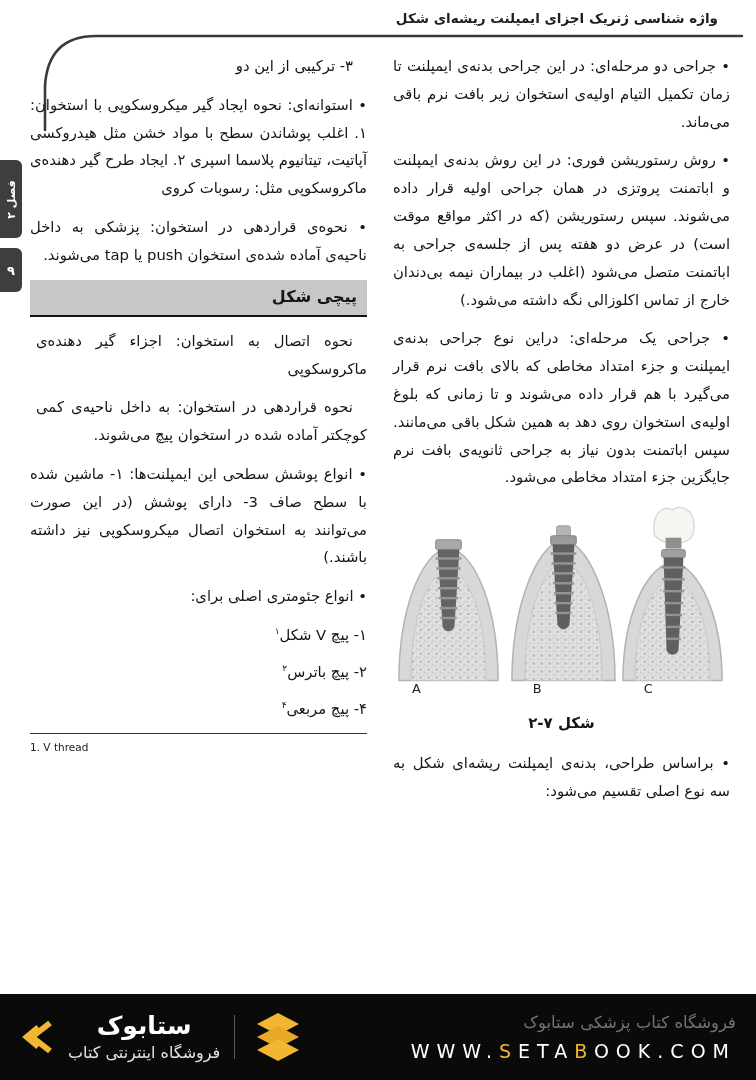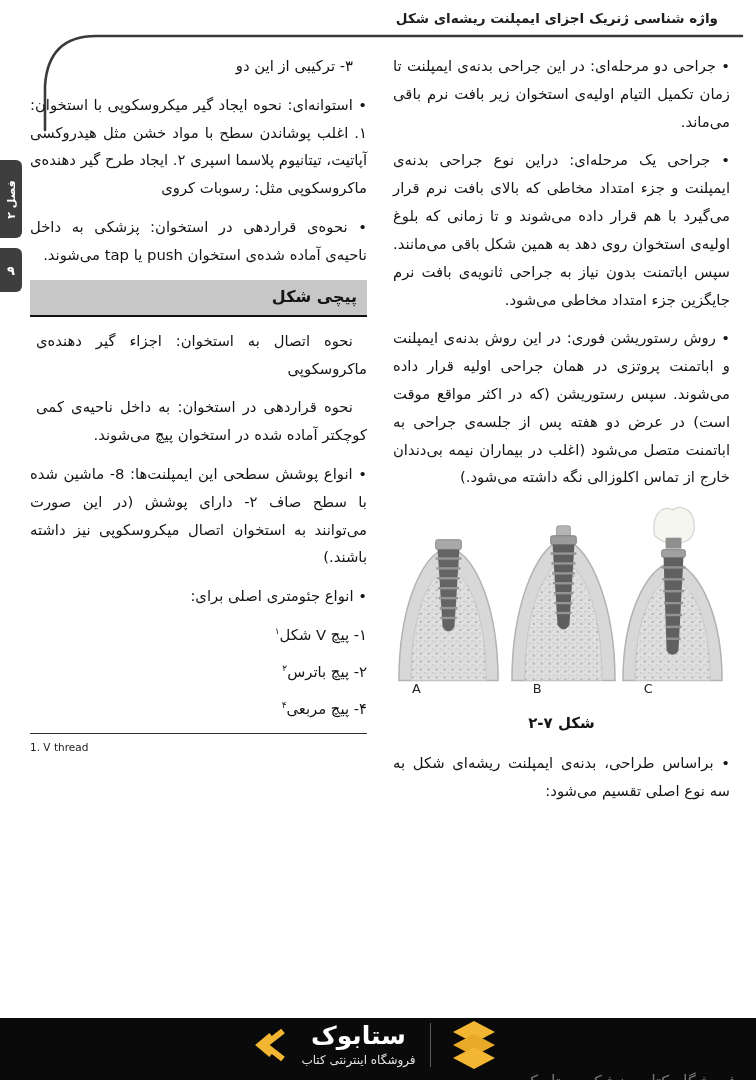--- a/index.html
+++ b/index.html
@@ -43,28 +43,28 @@
   }
   .list-item{margin:0 0 9px 0;}
   .list-item sup{font-size:9px;}
   .foot-sep{border:none;border-top:1.6px solid #333;margin:10px 0 4px;}
   .footnote{direction:ltr;text-align:left;font-size:10.5px;color:#222;margin:0;}
   
   .figure-block{margin:8px 0 4px;}
   .figure-caption{text-align:center;font-weight:bold;font-size:15px;margin:4px 0 12px;direction:rtl;}
   
   .footer{
-    position:absolute;left:0;right:0;bottom:0;height:62px;
+    position:absolute;left:0;right:0;bottom:0;height:86px;
     background:#0a0a0a;display:flex;align-items:center;
-    padding:0 20px;box-sizing:border-box;direction:ltr;flex-direction:column;
+    padding:0 20px;box-sizing:border-box;direction:ltr;
   }
   .logo-cluster{display:flex;align-items:center;gap:14px;}
   .logo-text{display:flex;flex-direction:column;align-items:center;line-height:1.15;}
   .logo-fa{color:#ffffff;font-weight:bold;font-size:25px;direction:rtl;}
-  .logo-sub{color:#e3e3e3;font-size:12px;direction:rtl;margin-top:3px;text-align:right;}
+  .logo-sub{color:#e3e3e3;font-size:16px;direction:rtl;margin-top:3px;text-align:right;}
   .logo-divider{width:1px;height:44px;background:#5a5a5a;}
   .footer-right{margin-left:auto;text-align:right;}
   .store-name{color:#737373;font-size:16.5px;direction:rtl;margin-bottom:8px;}
   .url{color:#ffffff;font-size:19px;font-weight:normal;letter-spacing:7px;font-family:"DejaVu Sans",sans-serif;}
 </style>
 </head>
 <body>
 
 <div class="page">
 
@@ -78,22 +78,22 @@
     <span>فصل ۲</span>
   </div>
   <div class="tab-page">
     <span>۹</span>
   </div>
 
   <div class="cols">
 
     <section class="col">
       <p>• جراحی دو مرحله‌ای: در این جراحی بدنه‌ی ایمپلنت تا زمان تکمیل التیام اولیه‌ی استخوان زیر بافت نرم باقی می‌ماند.</p>
+      <p>• روش رستوریشن فوری: در این روش بدنه‌ی ایمپلنت و اباتمنت پروتزی در همان جراحی اولیه قرار داده می‌شوند. سپس رستوریشن (که در اکثر مواقع موقت است) در عرض دو هفته پس از جلسه‌ی جراحی به اباتمنت متصل می‌شود (اغلب در بیماران نیمه بی‌دندان خارج از تماس اکلوزالی نگه داشته می‌شود.)</p>
       <p>• جراحی یک مرحله‌ای: دراین نوع جراحی بدنه‌ی ایمپلنت و جزء امتداد مخاطی که بالای بافت نرم قرار می‌گیرد با هم قرار داده می‌شوند و تا زمانی که بلوغ اولیه‌ی استخوان روی دهد به همین شکل باقی می‌مانند. سپس اباتمنت بدون نیاز به جراحی ثانویه‌ی بافت نرم جایگزین جزء امتداد مخاطی می‌شود.</p>
-      <p>• روش رستوریشن فوری: در این روش بدنه‌ی ایمپلنت و اباتمنت پروتزی در همان جراحی اولیه قرار داده می‌شوند. سپس رستوریشن (که در اکثر مواقع موقت است) در عرض دو هفته پس از جلسه‌ی جراحی به اباتمنت متصل می‌شود (اغلب در بیماران نیمه بی‌دندان خارج از تماس اکلوزالی نگه داشته می‌شود.)</p>
 
       <div class="figure-block">
         <svg viewBox="0 0 340 196" width="100%">
           <defs>
             <pattern id="speck" width="8" height="8" patternUnits="userSpaceOnUse">
               <rect width="8" height="8" fill="#e0e0e0"></rect>
               <circle cx="2" cy="3" r="0.9" fill="#9a9a9a"></circle>
               <circle cx="6" cy="6.5" r="0.7" fill="#a8a8a8"></circle>
               <circle cx="5" cy="1.5" r="0.6" fill="#b0b0b0"></circle>
               <circle cx="1" cy="7" r="0.6" fill="#a2a2a2"></circle>
@@ -165,21 +165,21 @@
 
     <section class="col">
       <p class="indent">۳- ترکیبی از این دو</p>
       <p>• استوانه‌ای: نحوه ایجاد گیر میکروسکوپی با استخوان: ۱. اغلب پوشاندن سطح با مواد خشن مثل هیدروکسی آپاتیت، تیتانیوم پلاسما اسپری ۲. ایجاد طرح گیر دهنده‌ی ماکروسکوپی مثل: رسوبات کروی</p>
       <p>• نحوه‌ی قراردهی در استخوان: پزشکی به داخل ناحیه‌ی آماده شده‌ی استخوان push یا tap می‌شوند.</p>
 
       <div class="section-bar">پیچی شکل</div>
 
       <p class="indent">نحوه اتصال به استخوان: اجزاء گیر دهنده‌ی ماکروسکوپی</p>
       <p class="indent">نحوه قراردهی در استخوان: به داخل ناحیه‌ی کمی کوچکتر آماده شده در استخوان پیچ می‌شوند.</p>
-      <p>• انواع پوشش سطحی این ایمپلنت‌ها: 8- ماشین شده با سطح صاف ۲- دارای پوشش (در این صورت می‌توانند به استخوان اتصال میکروسکوپی نیز داشته باشند.)</p>
+      <p>• انواع پوشش سطحی این ایمپلنت‌ها: ۱- ماشین شده با سطح صاف 3- دارای پوشش (در این صورت می‌توانند به استخوان اتصال میکروسکوپی نیز داشته باشند.)</p>
       <p>• انواع جئومتری اصلی برای:</p>
 
       <div class="list-item">
         <span>۱- پیچ V شکل</span><sup>۱</sup>
       </div>
       <div class="list-item">
         <span>۲- پیچ باترس</span><sup>۲</sup>
       </div>
       <div class="list-item">
         <span>۴- پیچ مربعی</span><sup>۴</sup>

